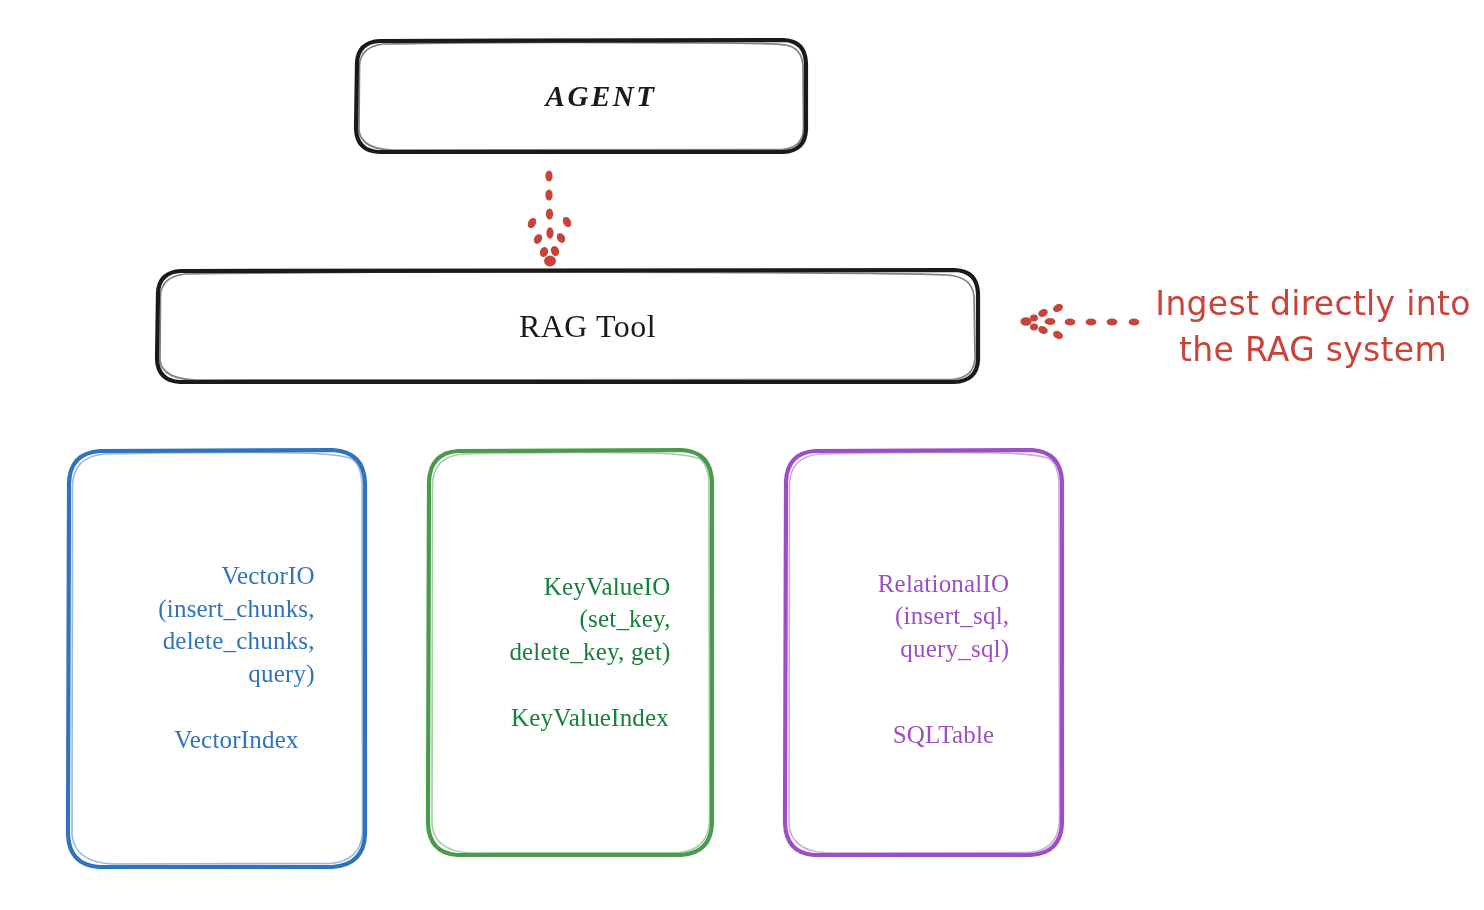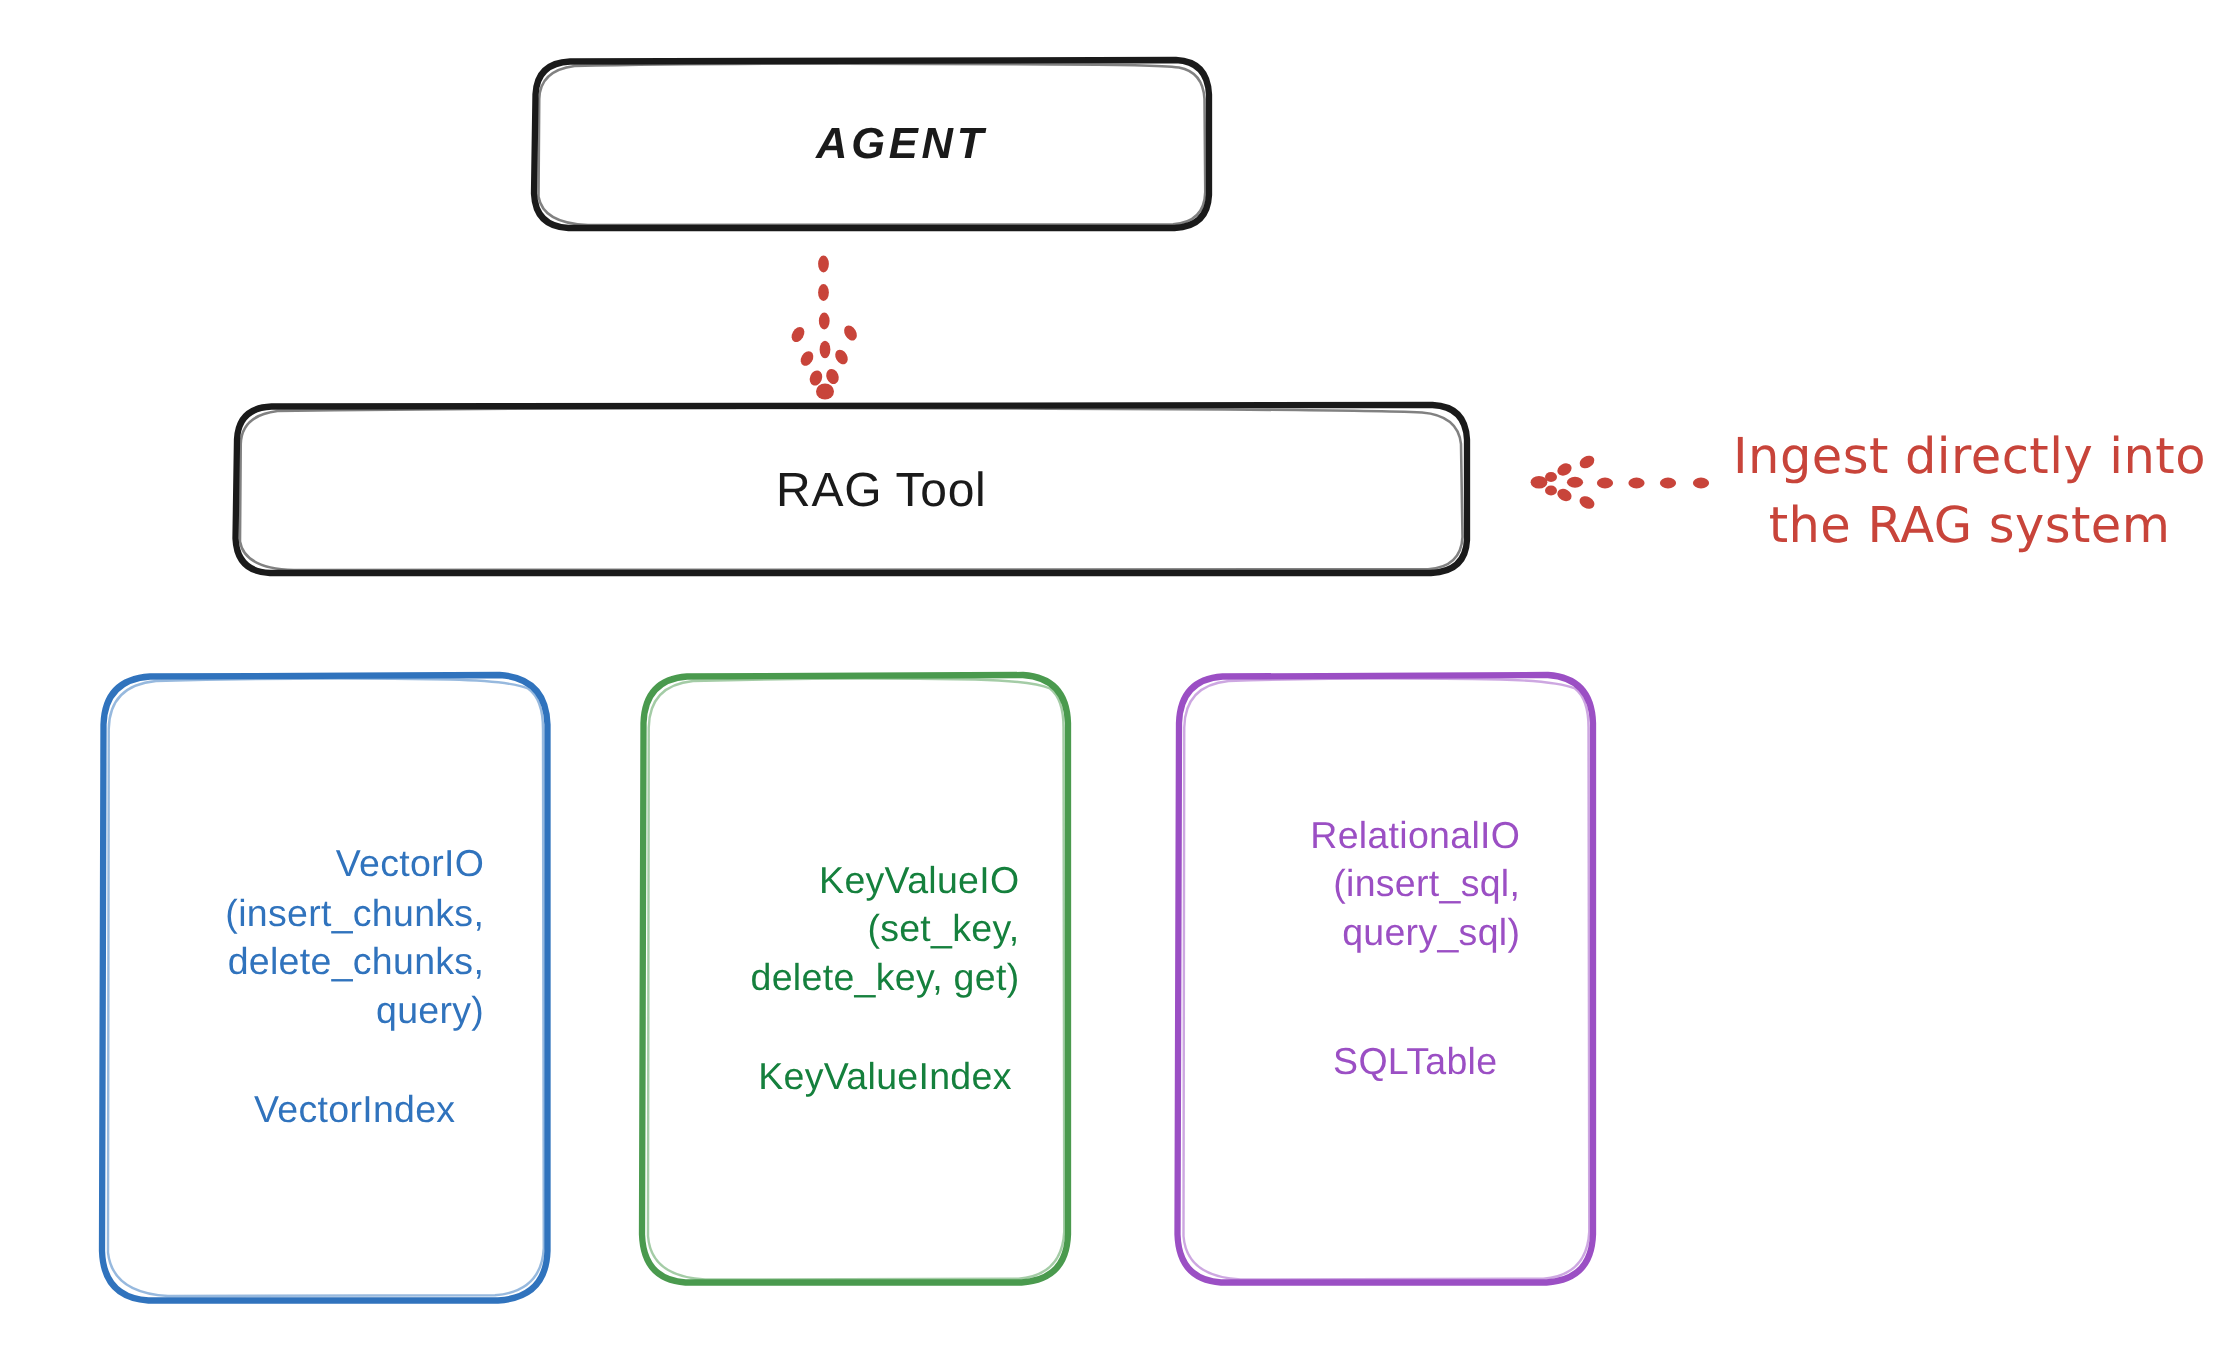--- a/index.html
+++ b/index.html
@@ -27,21 +27,21 @@
   }
   .node-label {
     position: absolute;
     display: flex;
     flex-direction: column;
     align-items: center;
     justify-content: center;
     text-align: center;
     white-space: pre-line;
     pointer-events: none;
-    font-family: Liberation Sans, sans-serif;
+    font-family: Liberation Serif, serif;
     padding-left: 20px;
   }
   
   .node-agent {
     left: 356px;
     top: 40px;
     width: 450px;
     height: 112px;
     color: #1a1a1a;
     font-size: 29px;
@@ -83,21 +83,21 @@
   }
   .node-keyvalue {
     left: 428px;
     top: 450px;
     width: 284px;
     height: 405px;
     color: #15803d;
   }
   .node-relational {
     left: 785px;
-    top: 430px;
+    top: 457px;
     width: 277px;
     height: 405px;
     color: #9b4fc4;
     gap: 20px;
   }
   
   .annotation-text {
     position: absolute;
     left: 1148px;
     top: 281px;

